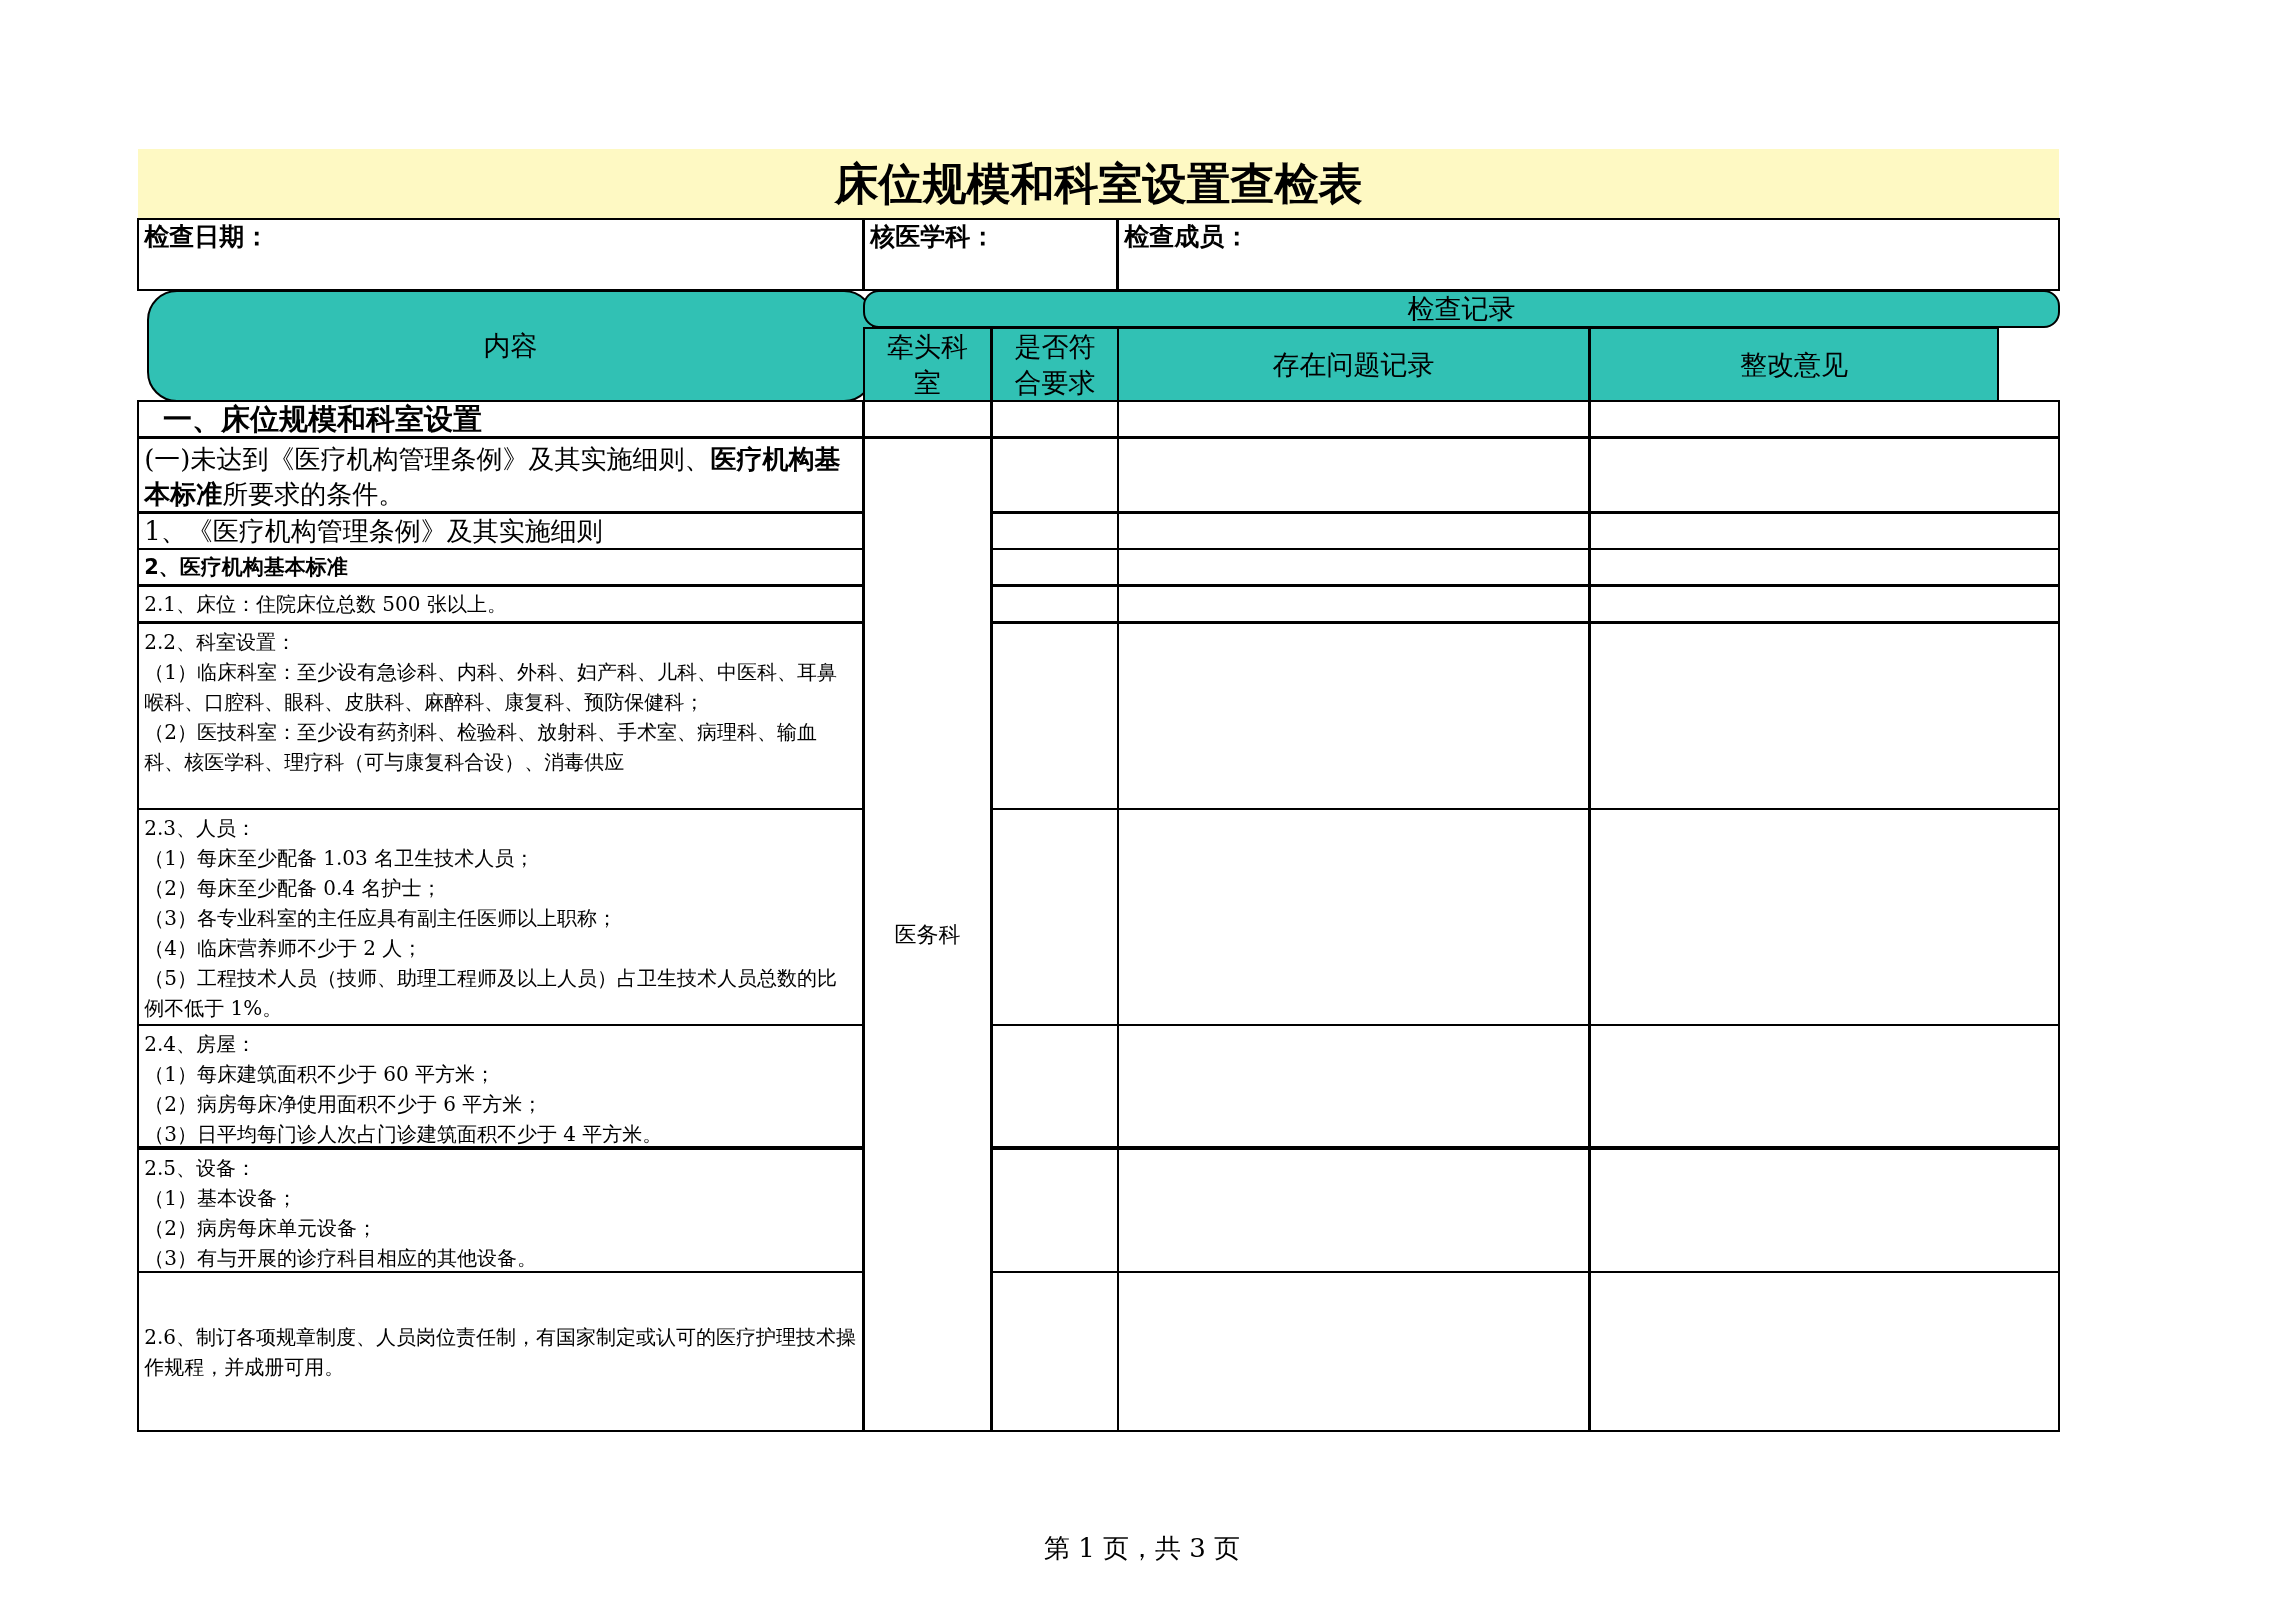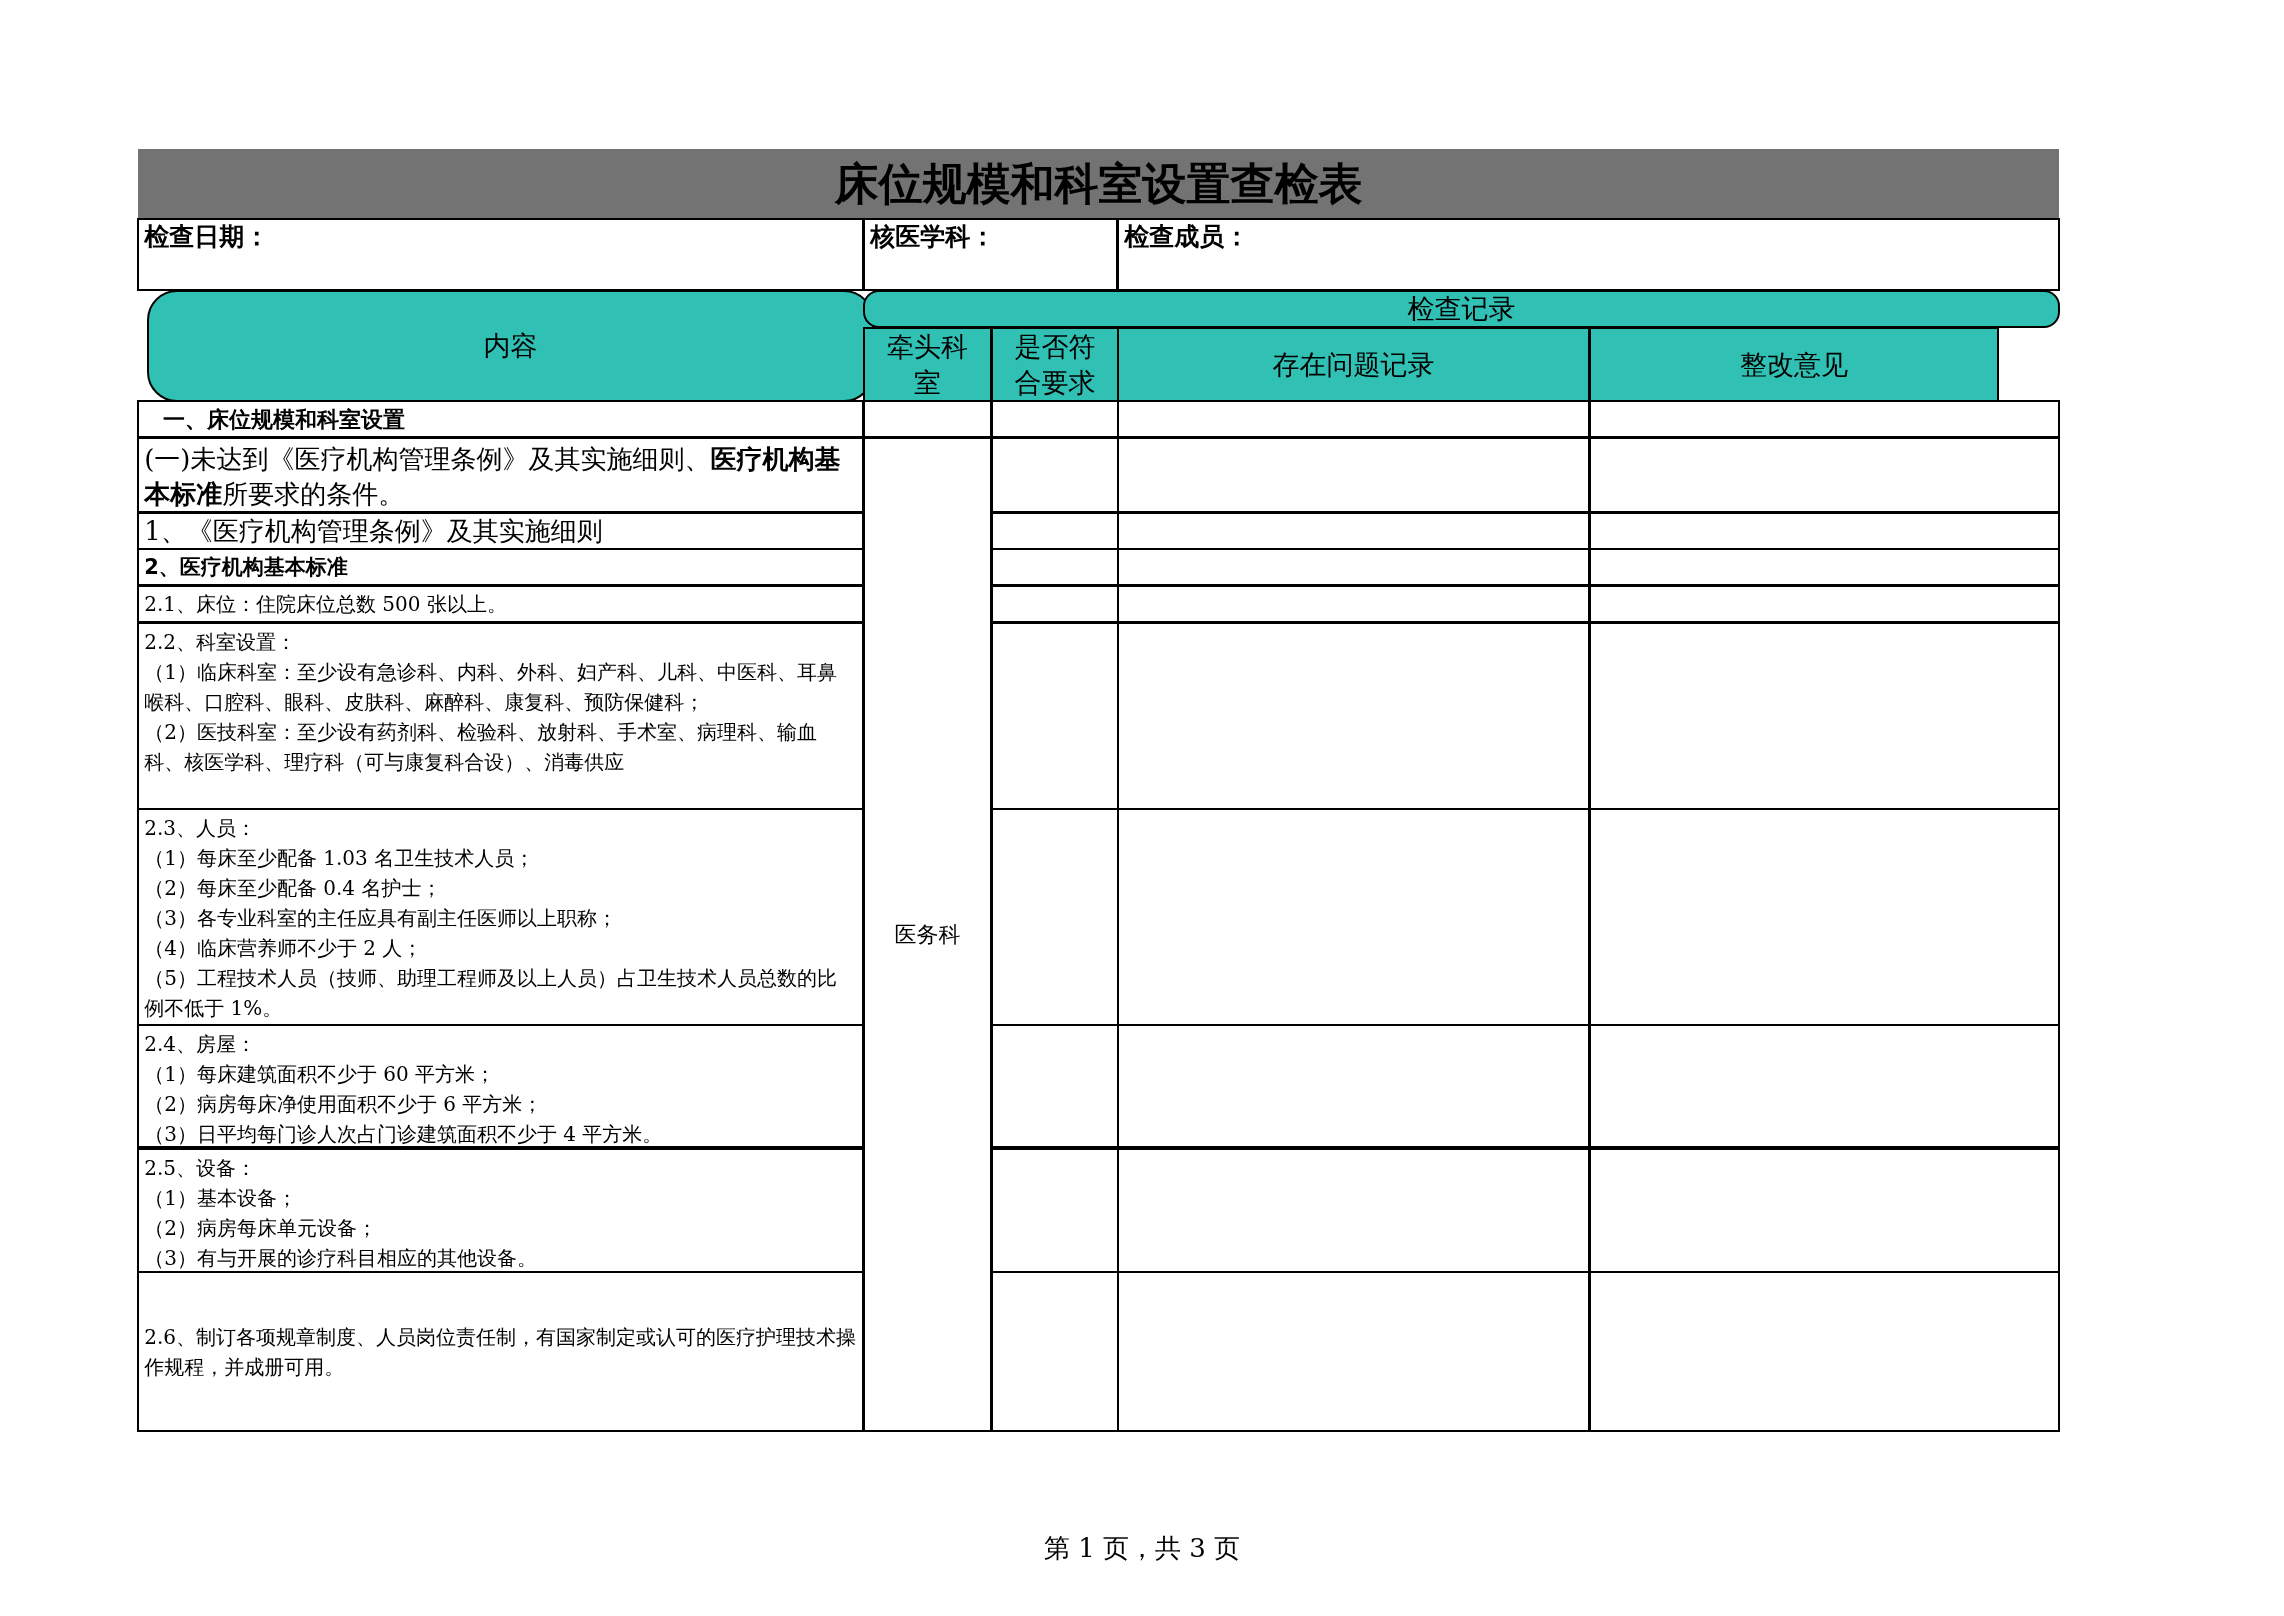--- a/index.html
+++ b/index.html
@@ -1,28 +1,28 @@
 <!DOCTYPE html>
 <html style="font-size:10.4px"><head>
 <meta charset="utf-8">
 <style>
   html, body { margin:0; padding:0; background:#ffffff; }
   body { width:2284px; height:1616px; position:relative; overflow:hidden;
          font-family:"DejaVu Serif","Liberation Serif",serif; color:#000; }
   .abs { position:absolute; box-sizing:border-box; }
-  .title-band { left:138px; top:149px; width:1921px; height:70px; background:#737373;
+  .title-band { left:138px; top:149px; width:1921px; height:70px; background:#fef9c3;
                 display:flex; align-items:center; justify-content:center;
                 font-family:"DejaVu Sans","Liberation Sans",sans-serif; font-size:44px; font-weight:bold; }
   .cell { border:2px solid #000; margin:-1px 0 0 -1px; overflow:hidden; }
   .info { display:flex; align-items:flex-start; padding-left:5.2px;
           font-family:"DejaVu Sans","Liberation Sans",sans-serif; font-size:25px; font-weight:bold; }
   .hdr { background:#31c1b4; display:flex; align-items:center; justify-content:center; text-align:center;
          font-family:"DejaVu Sans","Liberation Sans",sans-serif; font-size:27px; line-height:36px; }
   .content { padding:2.6px 5.2px; font-size:20px; line-height:30px; white-space:pre-wrap; }
-  .sec-head { font-family:"DejaVu Sans","Liberation Sans",sans-serif; font-weight:bold; font-size:22px; line-height:33px;padding-left:24px; }
+  .sec-head { font-family:"DejaVu Sans","Liberation Sans",sans-serif; font-weight:bold; font-size:29px; line-height:33px;padding-left:24px; }
   .sub-head { font-size:26px; line-height:35px; }
   .sub-head b { font-family:"DejaVu Sans","Liberation Sans",sans-serif; }
   .small-bold { font-family:"DejaVu Sans","Liberation Sans",sans-serif; font-weight:bold; font-size:21px; line-height:30px; }
   .dept { display:flex; align-items:center; justify-content:center; font-size:22px; }
   .vcenter { display:flex; align-items:center; }
   .footer { left:0; width:2284px; top:1531px; text-align:center; font-size:26px; }
 </style>
 </head>
 <body>
 

